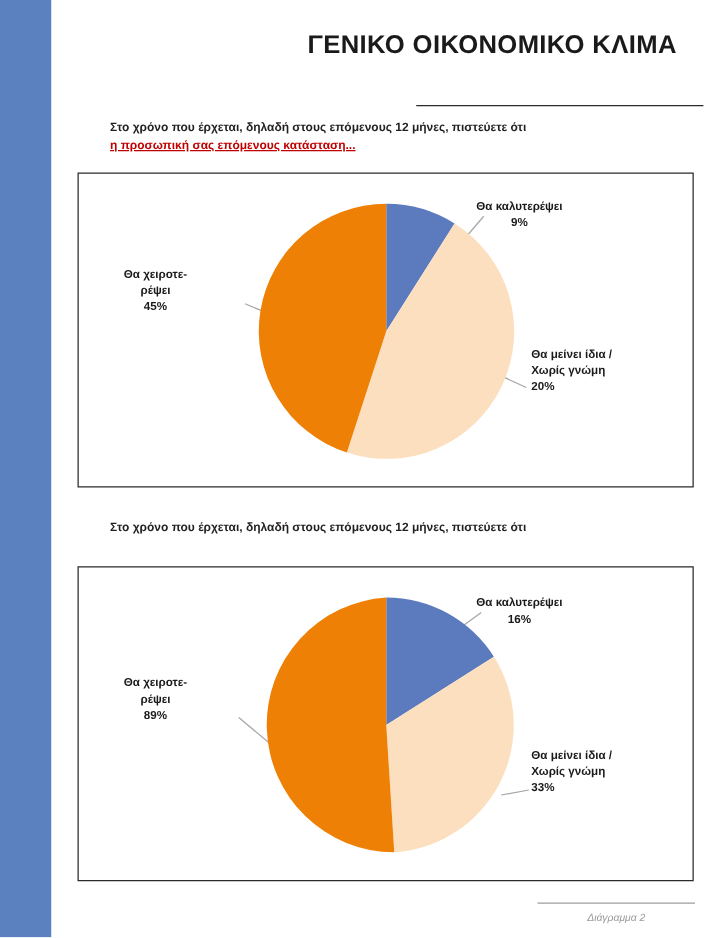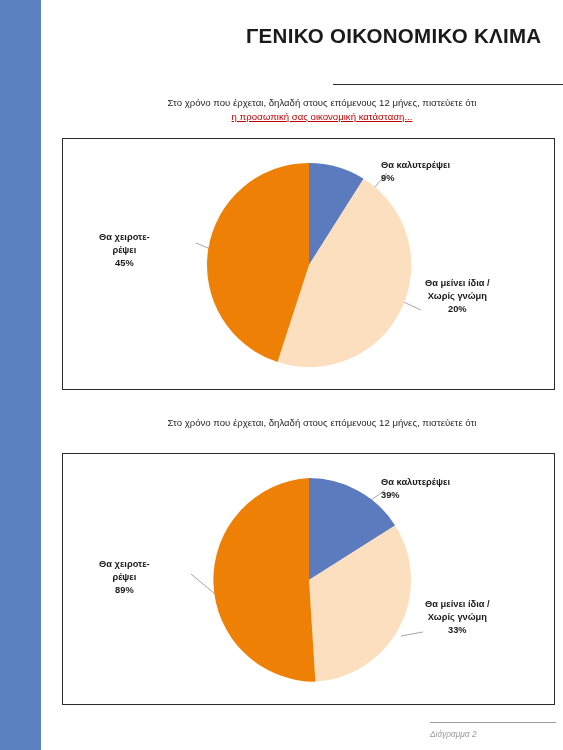--- a/index.html
+++ b/index.html
@@ -47,23 +47,22 @@
     width: 230px;
     height: 0;
     border-top: 1.3px solid #2b2b2b;
   }
 
   
   .question {
     position: absolute;
     width: 468px;
     left: 88px;
-    text-align: center;
     font-size: 9.6px;
-    font-weight: normal;
+    font-weight: bold;
     color: #231f20;
     line-height: 1.45;
   }
   .question .q-red {
     color: #c00000;
     text-decoration: underline;
   }
   #question-1 { top: 96px; }
   #question-2 { top: 416px; }
 
@@ -96,23 +95,23 @@
   
   .callout {
     position: absolute;
     font-size: 9.3px;
     font-weight: bold;
     color: #1a1a1a;
     line-height: 1.38;
     white-space: nowrap;
   }
   .callout .pct { display: block; }
-  .cl-better { }
-  .cl-worse  { text-align: center; margin-top: 18px; }
-  .cl-same   { text-align: center; }
+  .cl-better { text-align: center; }
+  .cl-worse  { text-align: center; }
+  .cl-same   { }
 
   
   #c1-better { left: 318px; top: 20px; }
   #c1-worse  { left: 36px;  top: 74px; }
   #c1-same   { left: 362px; top: 138px; }
 
   
   #c2-better { left: 318px; top: 22px; }
   #c2-worse  { left: 36px;  top: 86px; }
   #c2-same   { left: 362px; top: 144px; }
@@ -124,40 +123,41 @@
     top: 722px;
     width: 126px;
     height: 0;
     border-top: 1px solid #9e9e9e;
   }
   #footer-note {
     position: absolute;
     left: 430px;
     top: 729px;
     width: 126px;
+    text-align: center;
     font-size: 8.3px;
     font-style: italic;
     color: #9a9a9a;
   }
 </style>
 </head>
 <body>
 
 <div id="page">
 
   <div id="sidebar">
     
   </div>
 
   <div id="header-title">ΓΕΝΙΚΟ ΟΙΚΟΝΟΜΙΚΟ ΚΛΙΜΑ</div>
   <div id="header-rule"></div>
 
   <div class="question" id="question-1">
     <span>Στο χρόνο που έρχεται, δηλαδή στους επόμενους 12 μήνες, πιστεύετε ότι</span><br>
-    <span class="q-red">η προσωπική σας οικονομική κατάσταση...</span>
+    <span class="q-red">η προσωπική σας επόμενους κατάσταση...</span>
   </div>
 
   <div class="chart-box" id="chart-box-1">
     <div class="pie-wrap">
       <svg class="pie-svg" width="493" height="252" viewBox="0 0 493 252">
 
         <path d="M 306 55 L 324 34" stroke="#a6a6a6" stroke-width="1" fill="none"></path>
         <path d="M 164 117 L 133 104" stroke="#a6a6a6" stroke-width="1" fill="none"></path>
         <path d="M 332 159 L 358 171" stroke="#a6a6a6" stroke-width="1" fill="none"></path>
 
@@ -201,21 +201,21 @@
 
         <path d="M 246 126 L 246 24 A 102 102 0 0 1 332.12 71.38 Z" fill="#5b7bbe"></path>
 
         <path d="M 246 126 L 332.12 71.38 A 102 102 0 0 1 252.40 227.80 Z" fill="#fcdfbe"></path>
 
         <path d="M 246 126 L 252.40 227.80 A 102 102 0 0 1 246 24 Z" fill="#ee8005"></path>
       </svg>
 
       <div class="callout cl-better" id="c2-better">
         <span>Θα καλυτερέψει</span>
-        <span class="pct">39%</span>
+        <span class="pct">16%</span>
       </div>
 
       <div class="callout cl-worse" id="c2-worse">
         <span>Θα χειροτε-</span><br>
         <span>ρέψει</span>
         <span class="pct">89%</span>
       </div>
 
       <div class="callout cl-same" id="c2-same">
         <span>Θα μείνει ίδια /</span><br>

